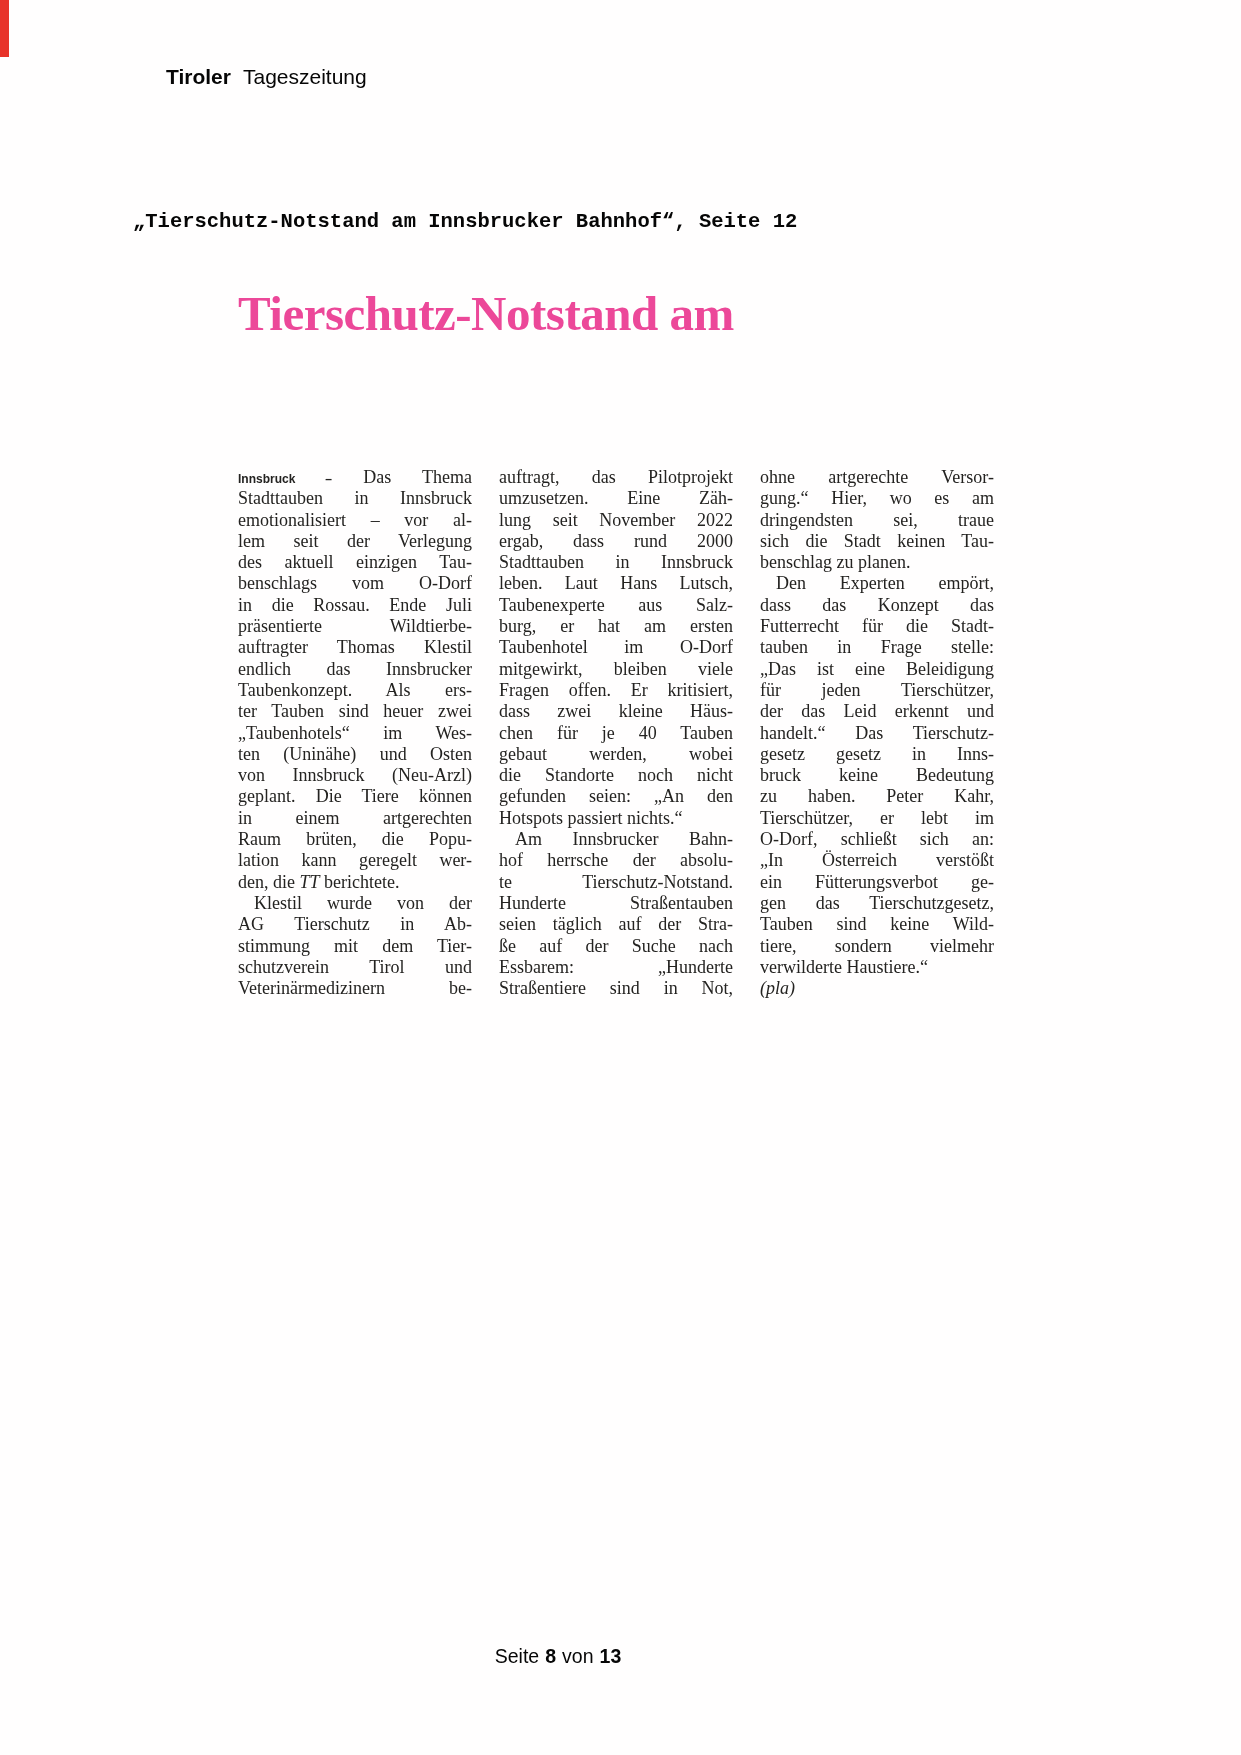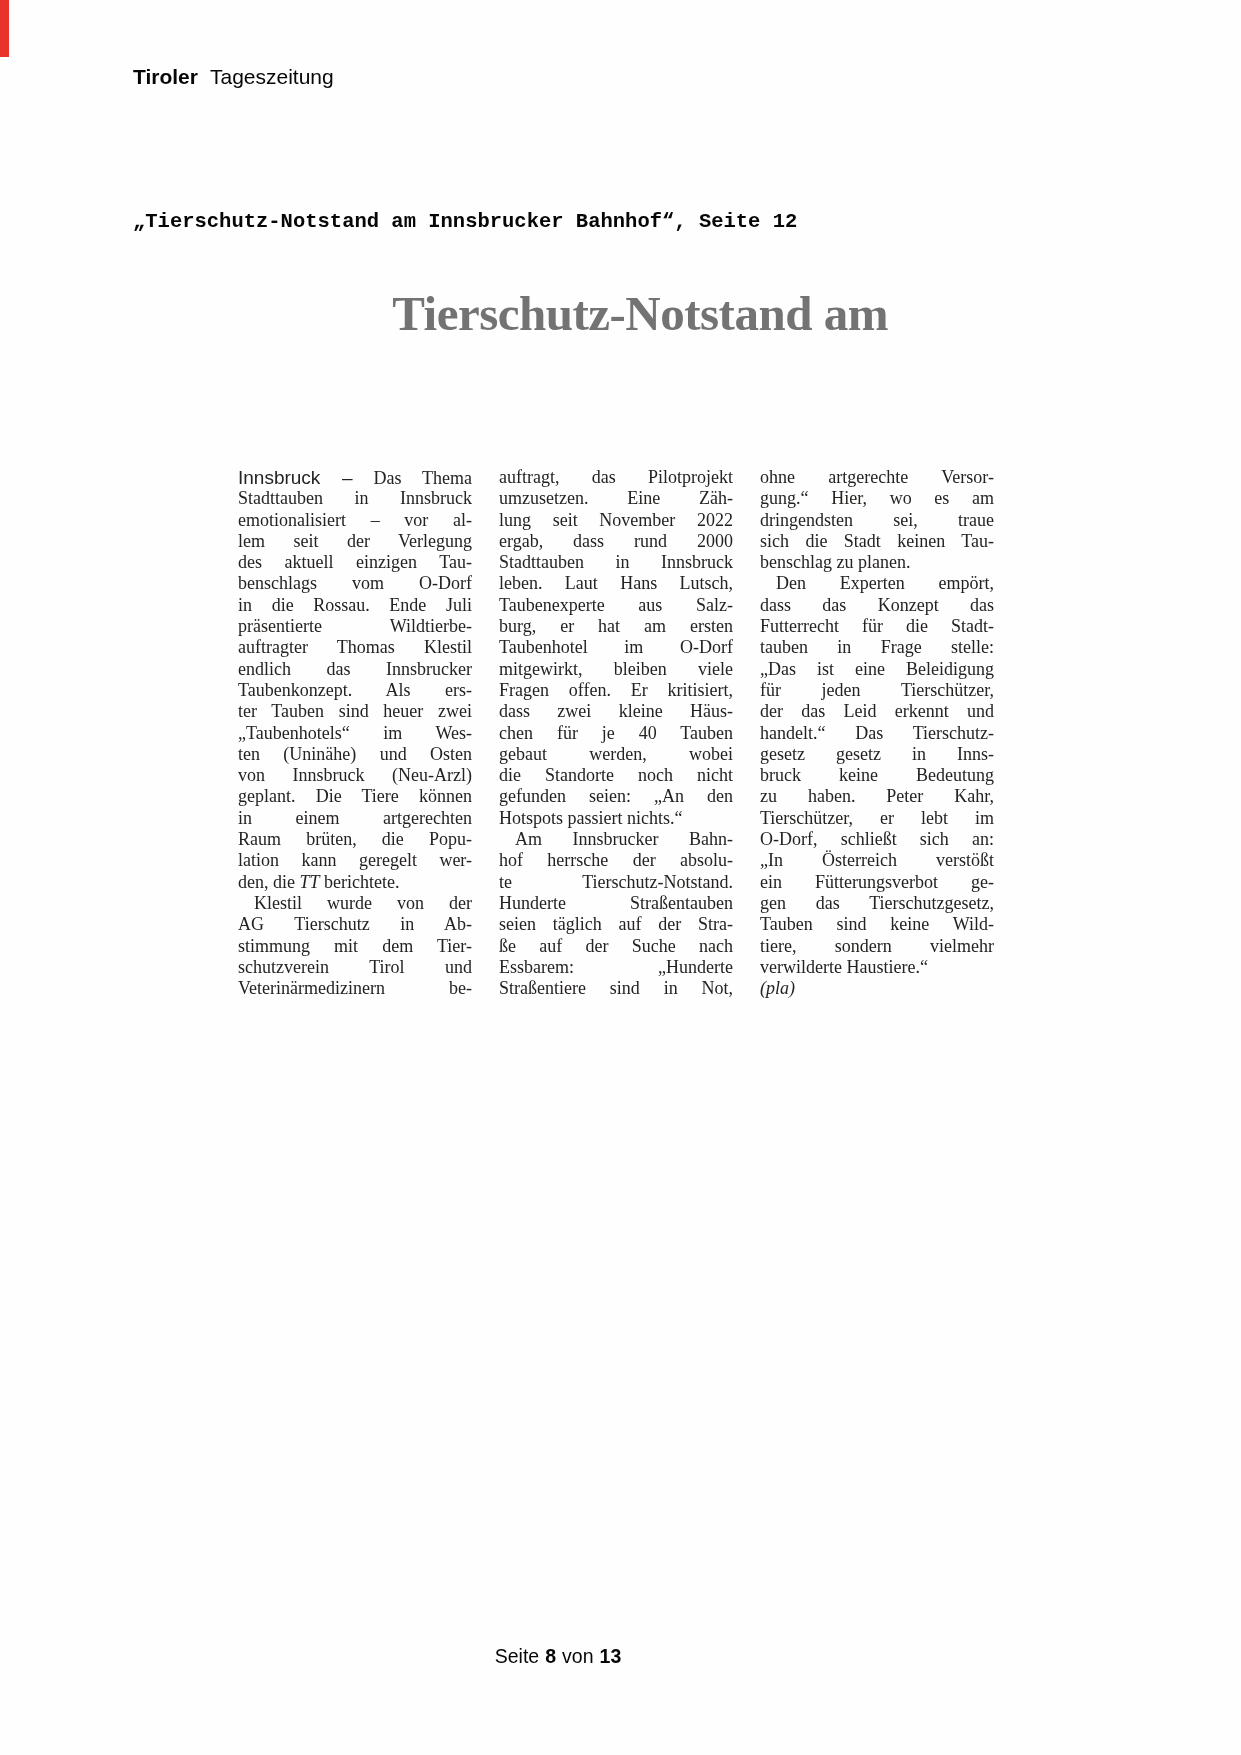--- a/index.html
+++ b/index.html
@@ -12,57 +12,57 @@
     color:#1f1f1f;
   }
   .red-mark{
     position:absolute;left:0;top:0;width:9px;height:57px;
   }
   .masthead{
     position:absolute;left:133px;top:64px;
     font-family:"Liberation Sans", sans-serif;
     font-size:21px;line-height:26px;color:#060606;
   }
-  .masthead .bold{font-weight:700;}
+  .masthead .bold{font-weight:700;margin-left:33px;}
   .masthead .regular{font-weight:400;margin-left:12px;}
   .ref-line{
     position:absolute;left:133px;top:209px;
     font-family:Liberation Mono, monospace;
     font-weight:700;font-size:20.5px;line-height:26px;color:#060606;
     white-space:nowrap;
   }
   .headline{
     position:absolute;left:238px;top:282px;width:650px;
-    text-align:right;
+    text-align:left;
     font-family:"Liberation Serif", serif;
     font-weight:700;
     font-size:49px;line-height:64px;
     letter-spacing:-0.5px;
-    color:#737373;
+    color:#ec4899;
   }
   .body-cols{
     position:absolute;left:238px;top:467px;width:756px;
     display:flex;gap:27px;
   }
   .col{
     width:234px;flex:0 0 234px;
     font-size:18px;line-height:21.3px;color:#242321;
   }
   .line{
     text-align:justify;
     text-align-last:justify;
     -moz-text-align-last:justify;
     hyphens:none;
     height:21.3px;overflow:visible;white-space:nowrap;
   }
   .line.no-stretch{text-align-last:left;}
   .line.indent{text-indent:16px;}
   .lead-in{
     font-family:"Liberation Sans", sans-serif;
-    font-weight:400;font-size:19px;
+    font-weight:700;font-size:12px;
   }
   .footer{
     position:absolute;left:0;top:1645px;width:1116px;
     text-align:center;
     font-family:"Liberation Sans", sans-serif;
     font-size:19.5px;color:#060606;
   }
   .footer b{font-weight:700;}
   .footer span, .footer b{margin:0 3px;}
 </style>

